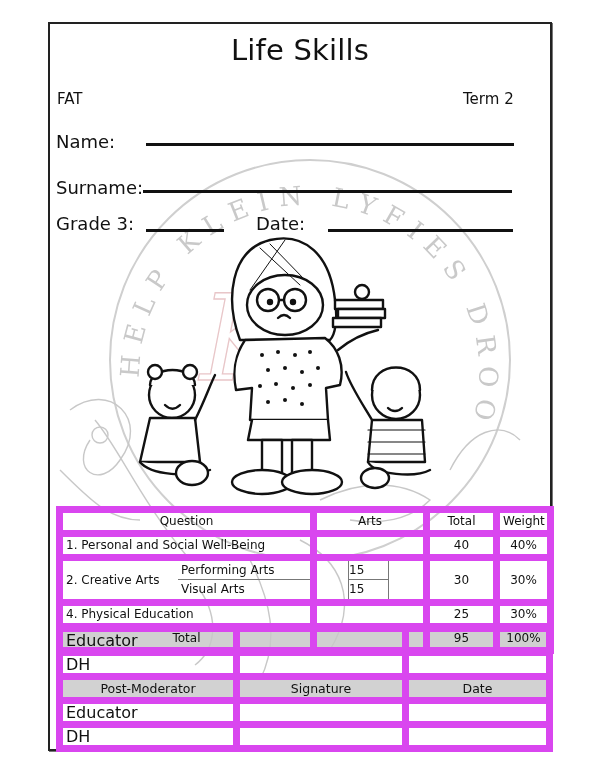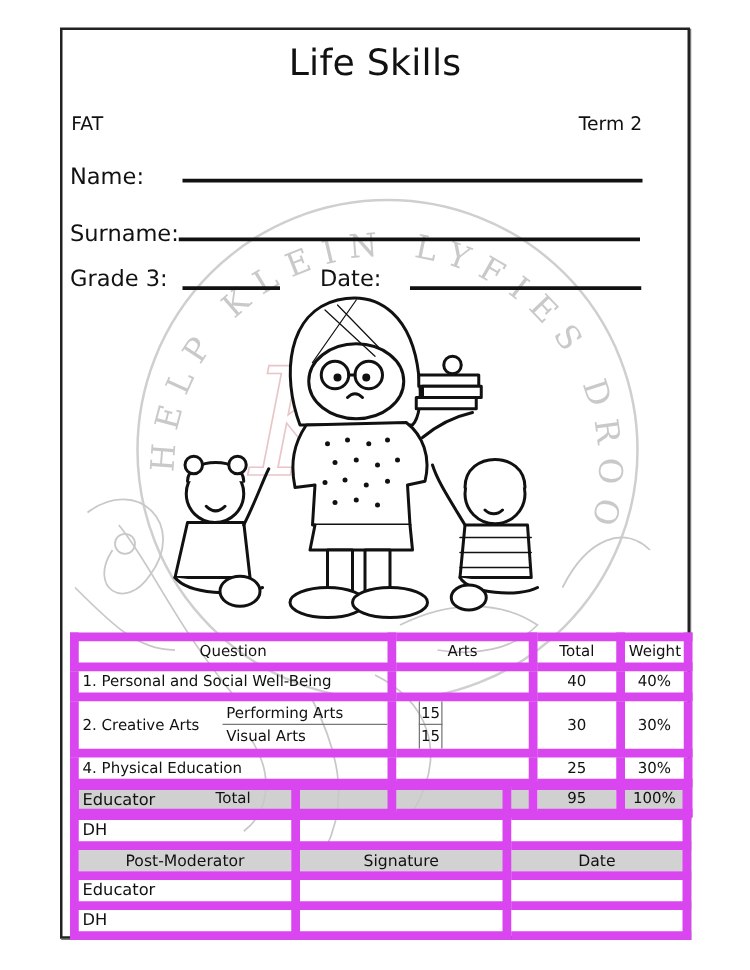--- a/index.html
+++ b/index.html
@@ -25,25 +25,25 @@
   
   .illus { left: 0; top: 0; width: 600px; height: 776px; }
 
   
   table { border-collapse: collapse; position: absolute; font-size: 12px; table-layout: fixed; }
   td, th { border: 7px solid #d946ef; font-weight: normal; padding: 0 3px; height: 19px; line-height: 17px; white-space: nowrap; overflow: hidden; }
   .marks { left: 56px; top: 506px; width: 491px; background: transparent; }
   .marks .hdr td { text-align: center; }
   .c { text-align: center; }
   .grey td { background: rgba(200,200,200,0.85); }
-  .mark-sub { width: 19px; border-left: 1px solid #777; border-right: 1px solid #777; margin-left: 18px; text-align: center; }
+  .mark-sub { width: 41px; border-left: 1px solid #777; border-right: 1px solid #777; margin-left: 31px; }
 
   .mod { left: 56px; top: 625px; width: 490px; }
   .mod .hd td { background: #d2d2d2; text-align: center; font-size: 12.5px; }
-  .mod td { font-size: 13px; }
+  .mod td { font-size: 16px; }
 </style>
 </head>
 <body>
 
 <div class="page-frame"></div>
 
 <svg class="abs watermark" viewBox="0 0 600 776">
   <defs>
     <path id="wmArc" d="M 140 390 A 170 170 0 1 1 470 430"></path>
   </defs>

